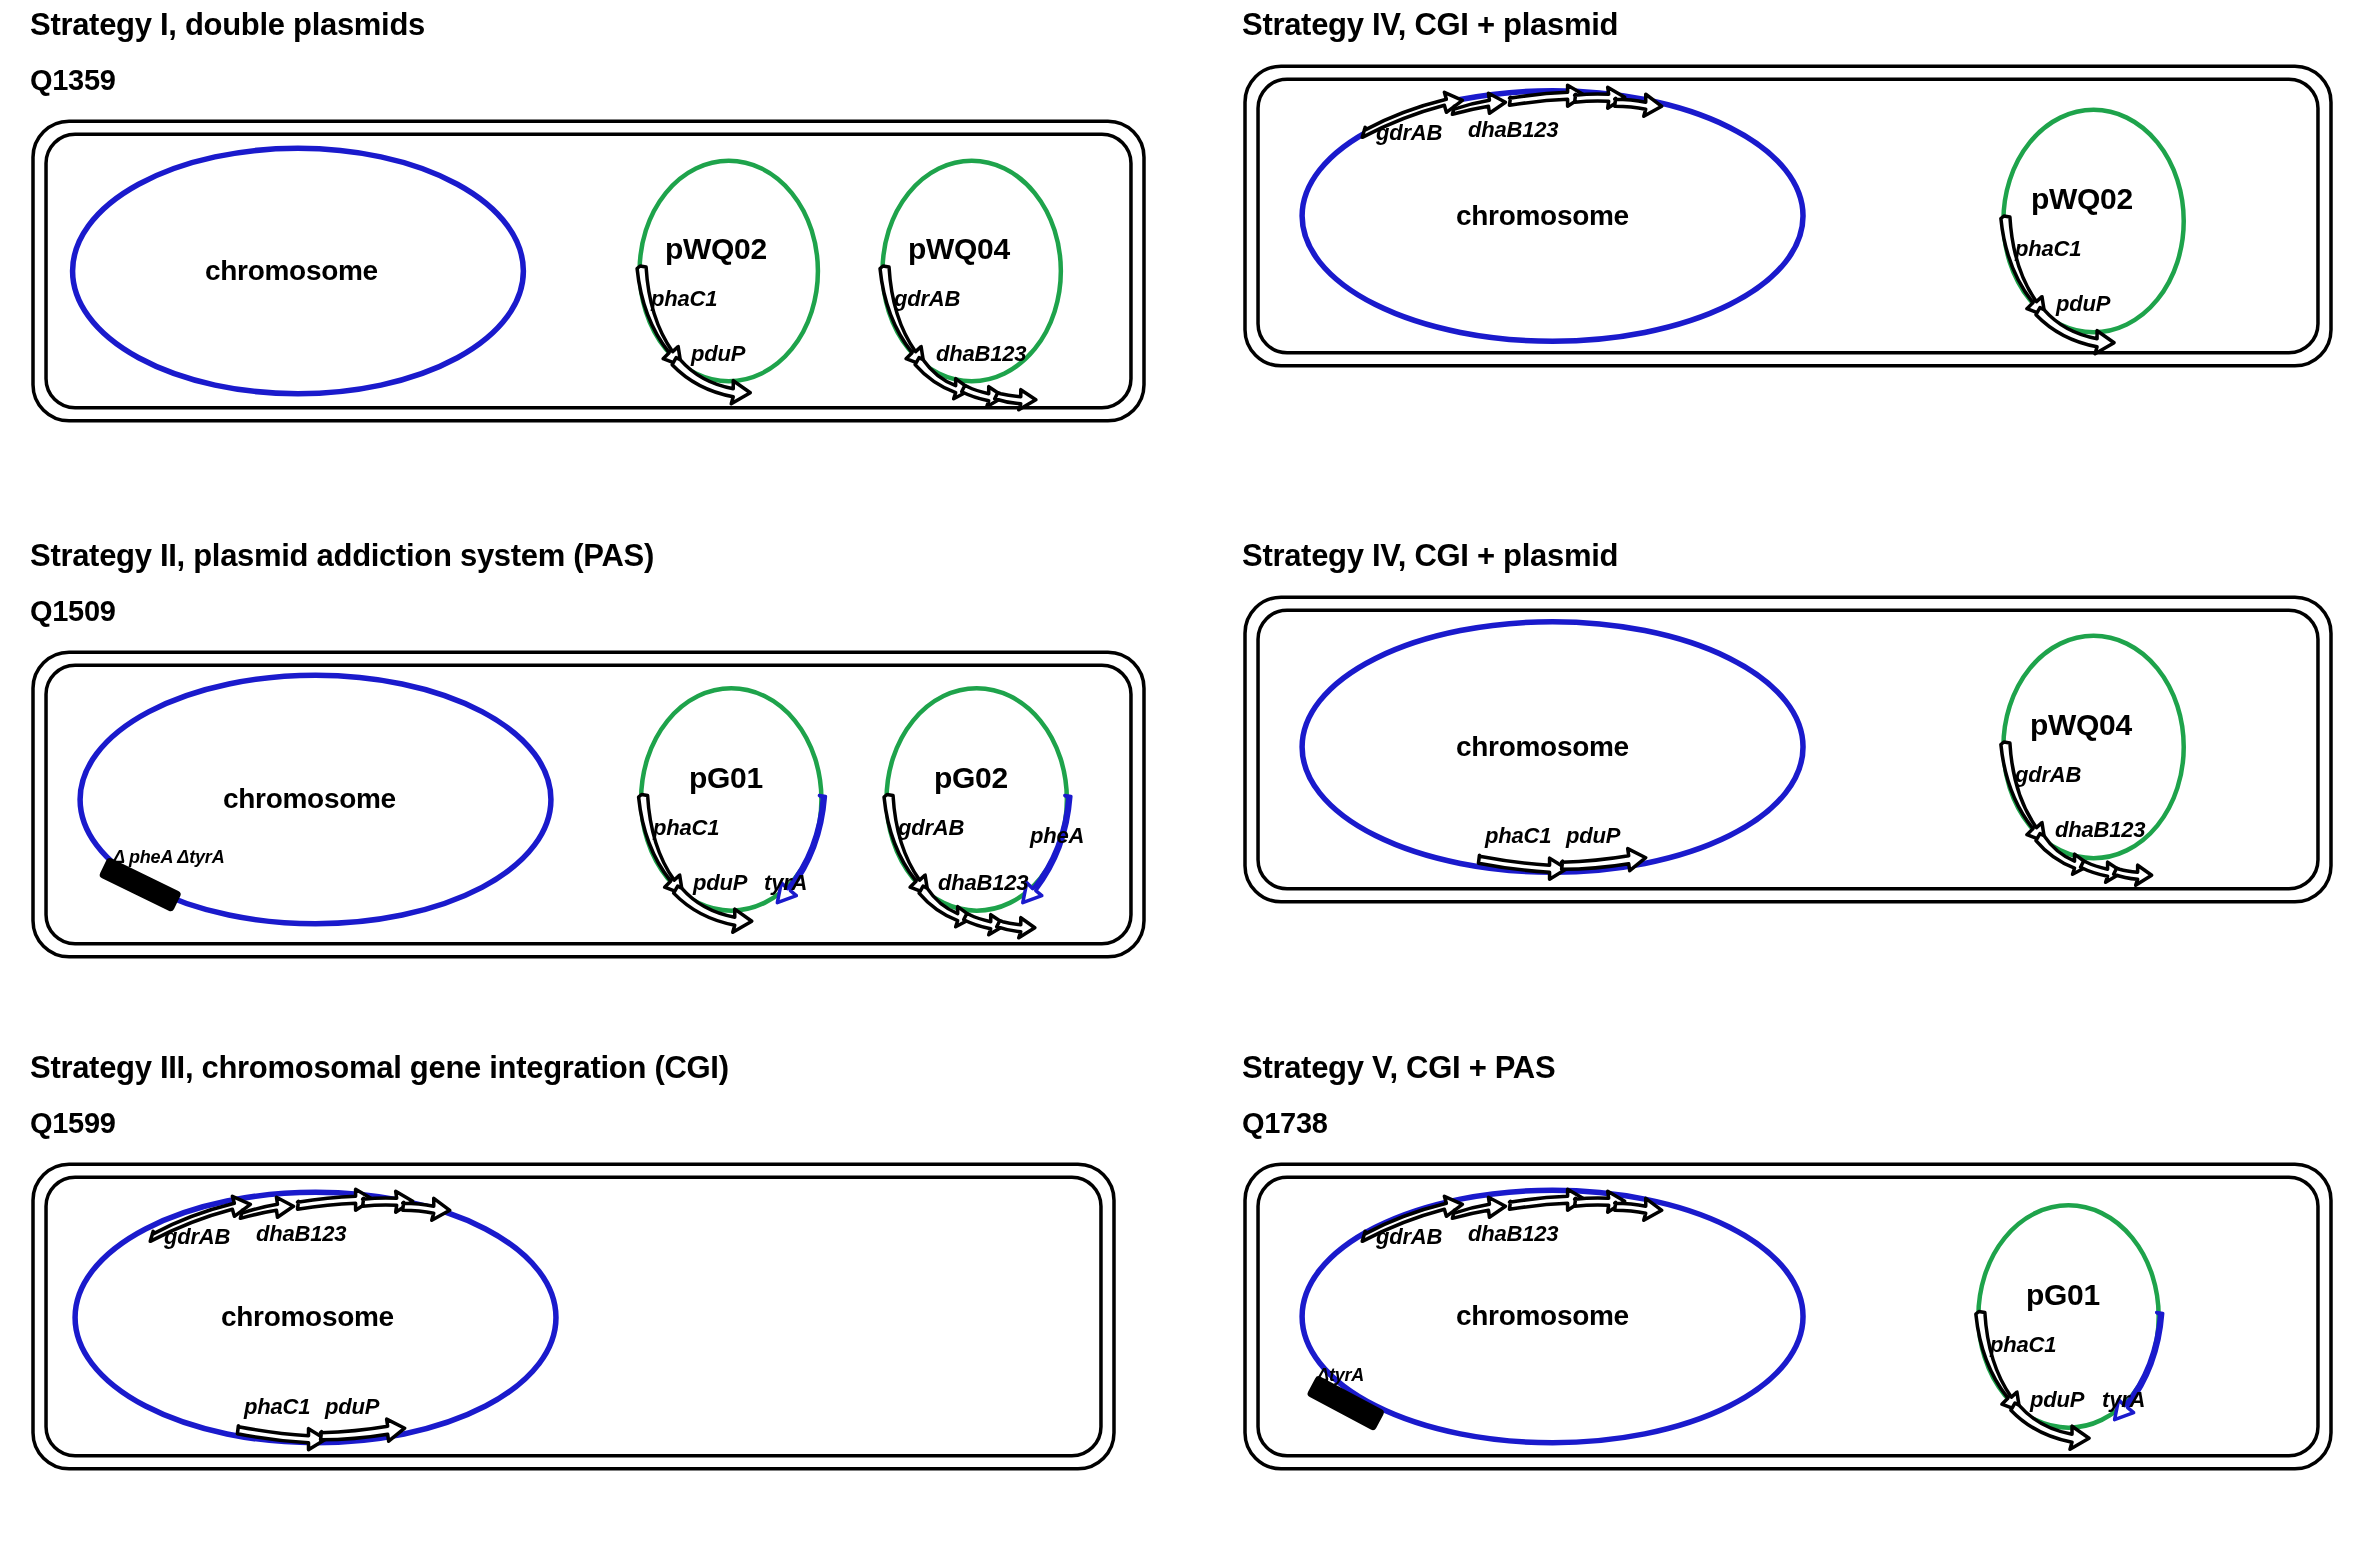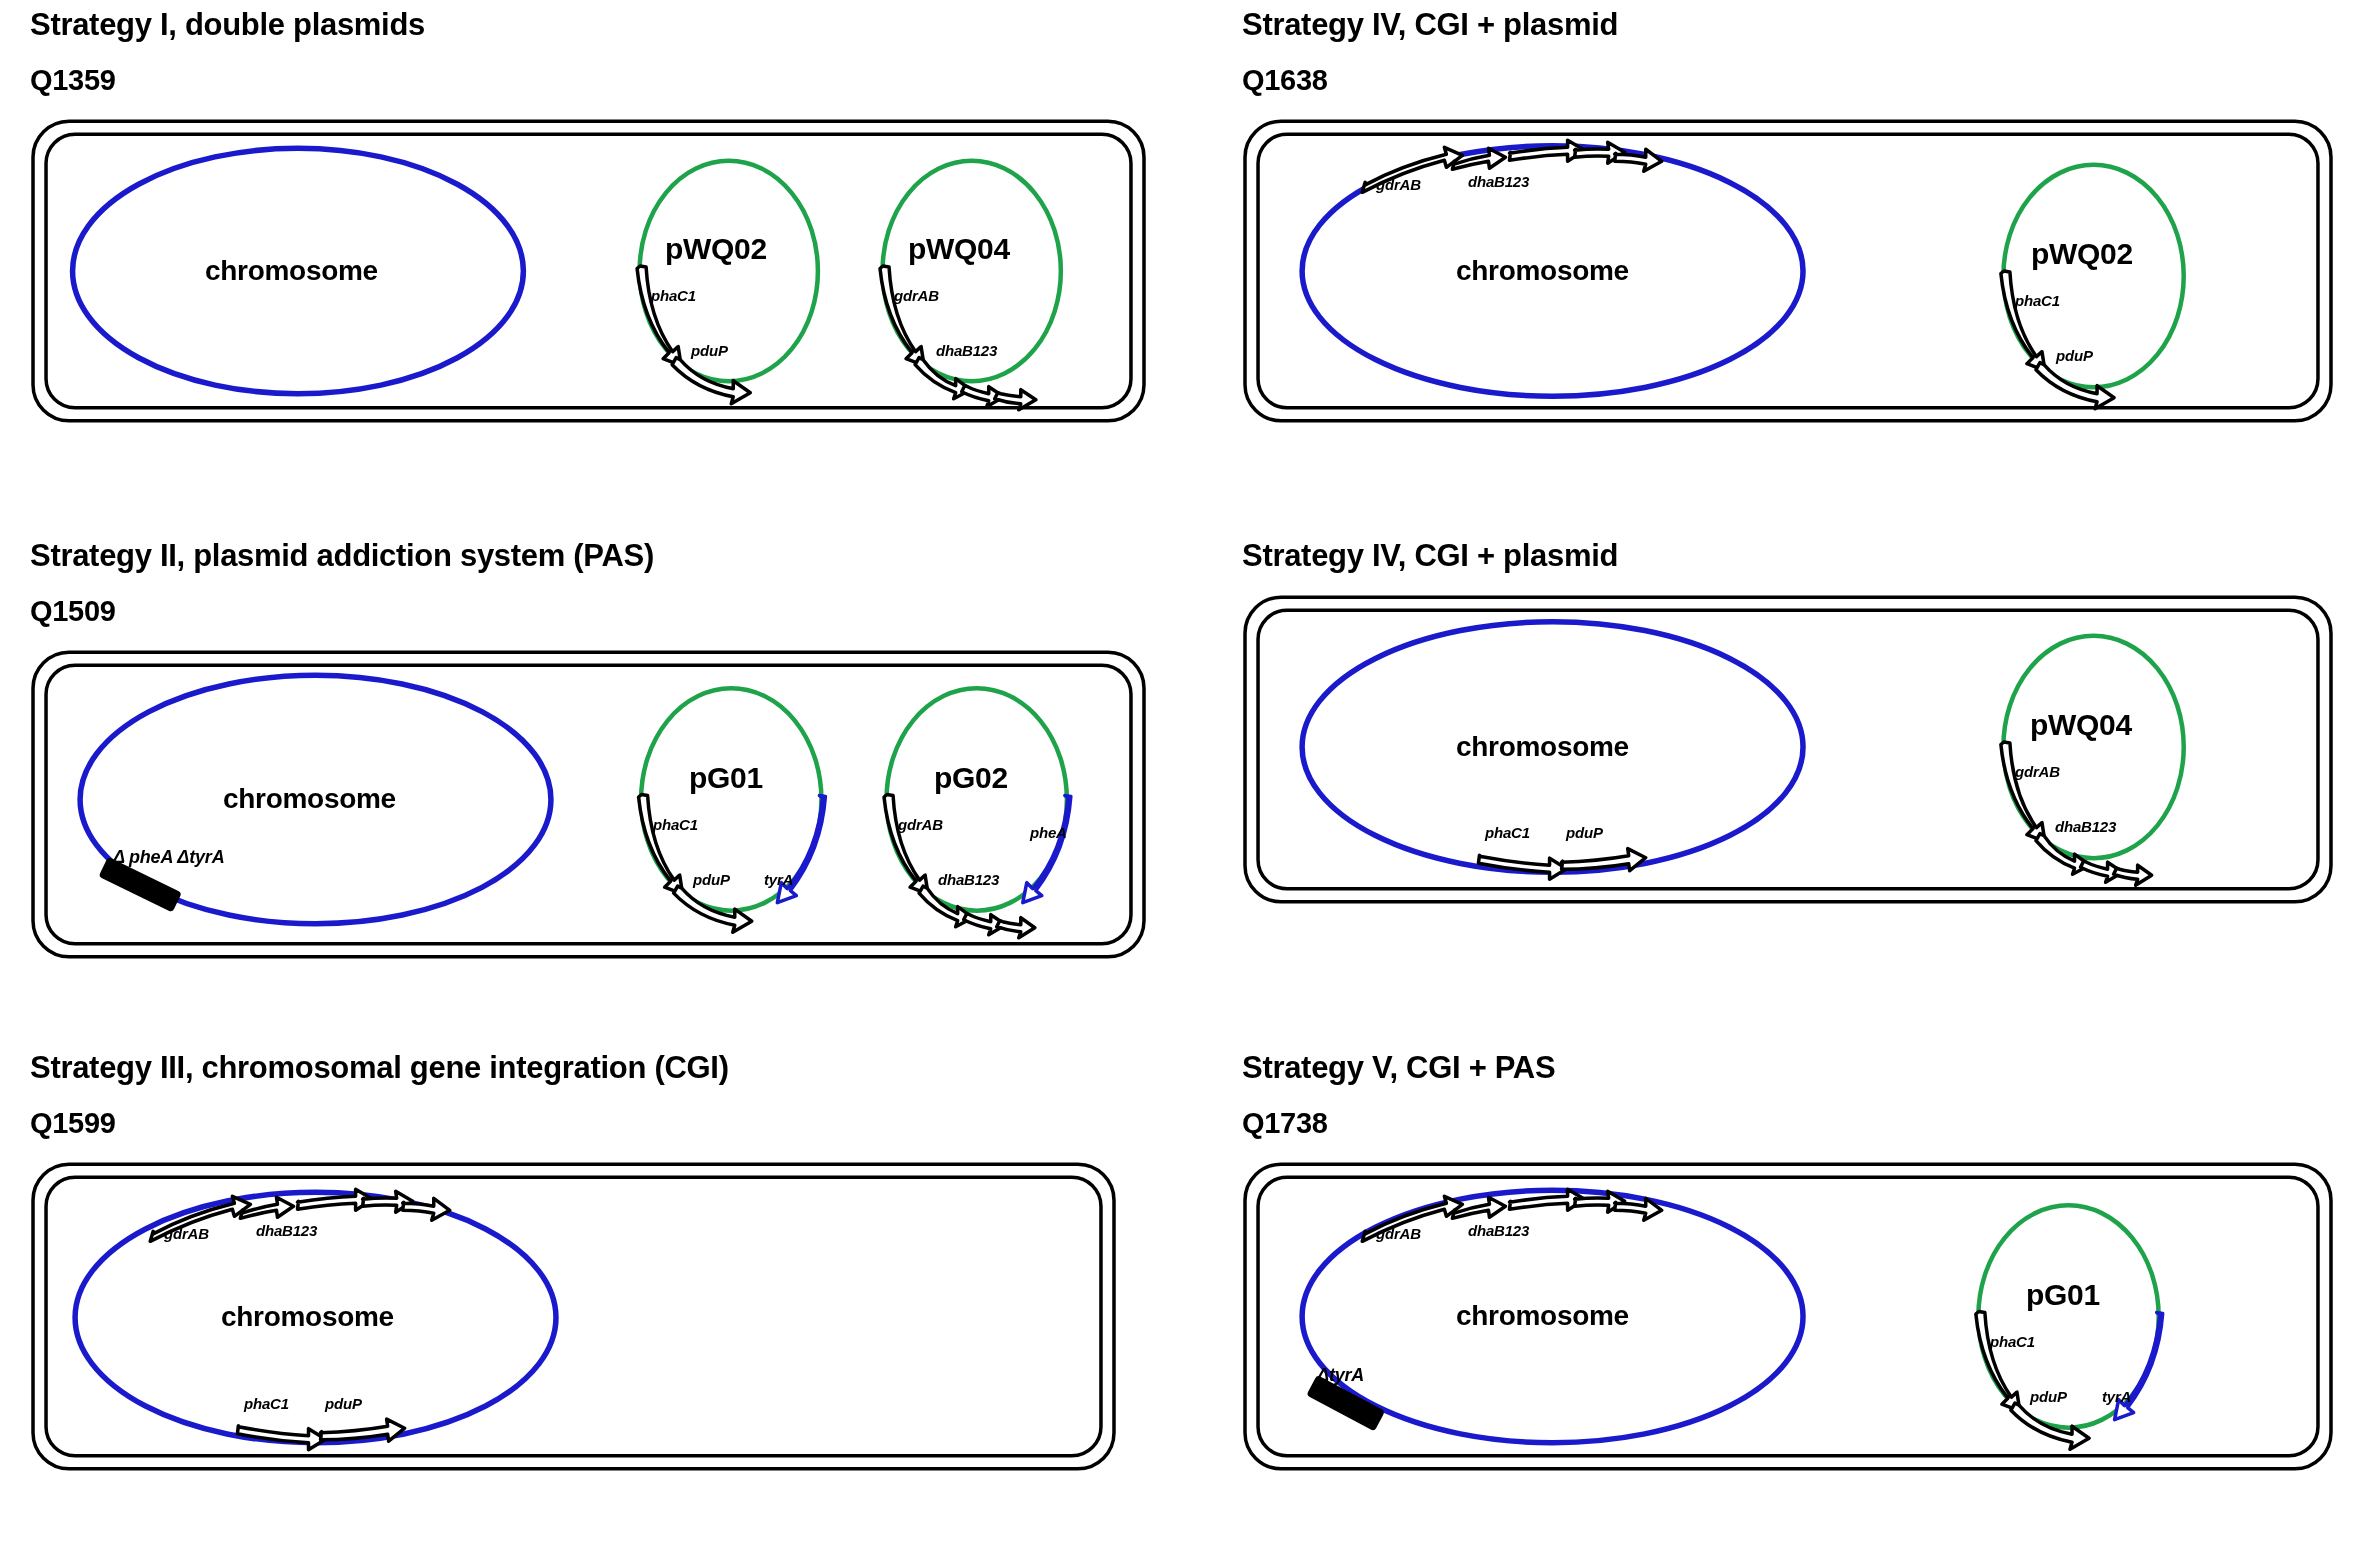--- a/index.html
+++ b/index.html
@@ -31,21 +31,21 @@
 
   .txt{
     position:absolute;
     font-family:"Liberation Sans",sans-serif;
     white-space:nowrap;
     color:#000;
     line-height:1;
   }
   .lbl-chrom{font-weight:bold;font-size:28px;letter-spacing:-0.3px;}
   .lbl-plasmid{font-weight:bold;font-size:30px;letter-spacing:-0.3px;}
-  .lbl-gene{font-style:italic;font-weight:bold;font-size:15px;letter-spacing:-0.2px;}
+  .lbl-gene{font-style:italic;font-weight:bold;font-size:22px;letter-spacing:-0.2px;}
   .lbl-del{font-style:italic;font-weight:bold;font-size:18px;letter-spacing:-0.2px;}
 </style>
 </head>
 <body>
 
 <div class="sheet">
 
   <div class="panel" style="left:30px;top:9px;">
     <div class="strategy-title">Strategy I, double plasmids</div>
     <div class="strain-id" style="margin-top:26px;">Q1359</div>
@@ -83,21 +83,20 @@
       <div class="txt lbl-plasmid" style="left:878px;top:116px;">pWQ04</div>
       <div class="txt lbl-gene" style="left:621px;top:170px;">phaC1</div>
       <div class="txt lbl-gene" style="left:661px;top:225px;">pduP</div>
       <div class="txt lbl-gene" style="left:864px;top:170px;">gdrAB</div>
       <div class="txt lbl-gene" style="left:906px;top:225px;">dhaB123</div>
     </div>
   </div>
 
   <div class="panel" style="left:1242px;top:9px;">
     <div class="strategy-title">Strategy IV, CGI + plasmid</div>
-    <div class="strain-id" style="margin-top:26px;">Q1638</div>
 
     <div class="cell-wrap" style="margin-top:23px;">
       <svg class="cell-svg" width="1092" height="306" viewBox="0 0 2180 610">
         <rect x="6" y="6" width="2168" height="598" rx="72" ry="72" fill="#fff" stroke="#000" stroke-width="7"></rect>
         <rect x="32" y="32" width="2116" height="546" rx="58" ry="58" fill="none" stroke="#000" stroke-width="7"></rect>
 
         <ellipse cx="620" cy="305" rx="500" ry="250" fill="none" stroke="#1A1ACC" stroke-width="11"></ellipse>
 
         <g>
           <path d="M246 128 L240 148 Q320 106 404 84 L408 98 L440 74 L404 58 L408 72 Q318 94 244 134 Z" fill="#fff" stroke="#000" stroke-width="7" stroke-linejoin="round"></path>

